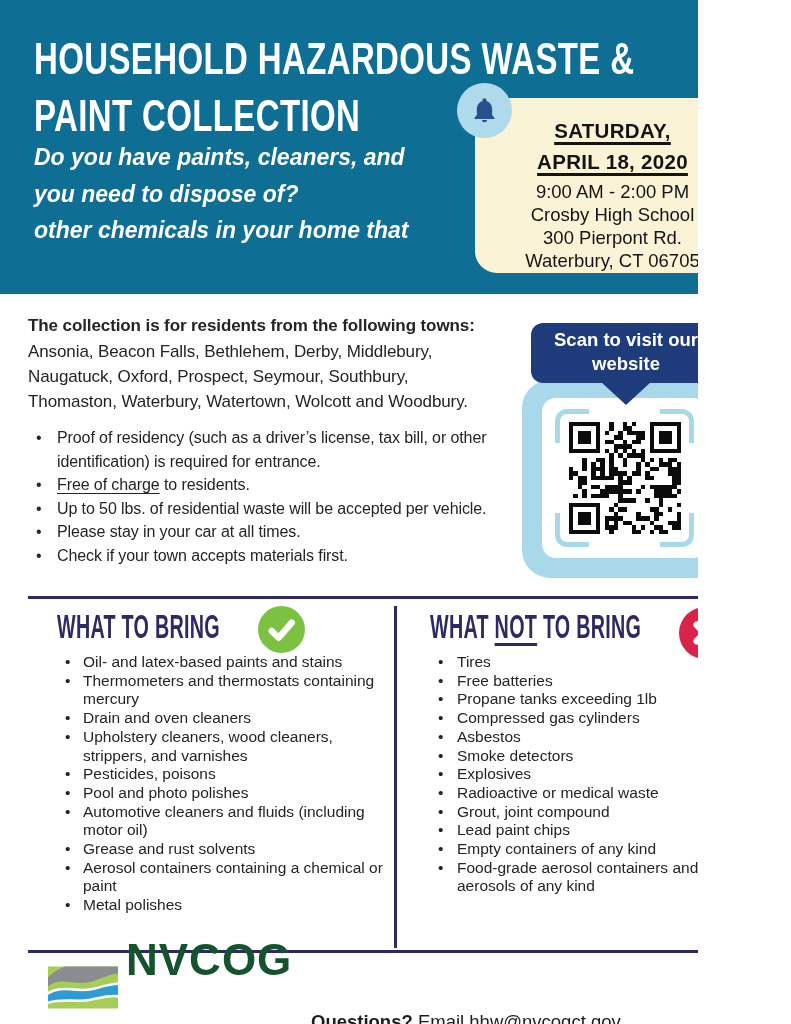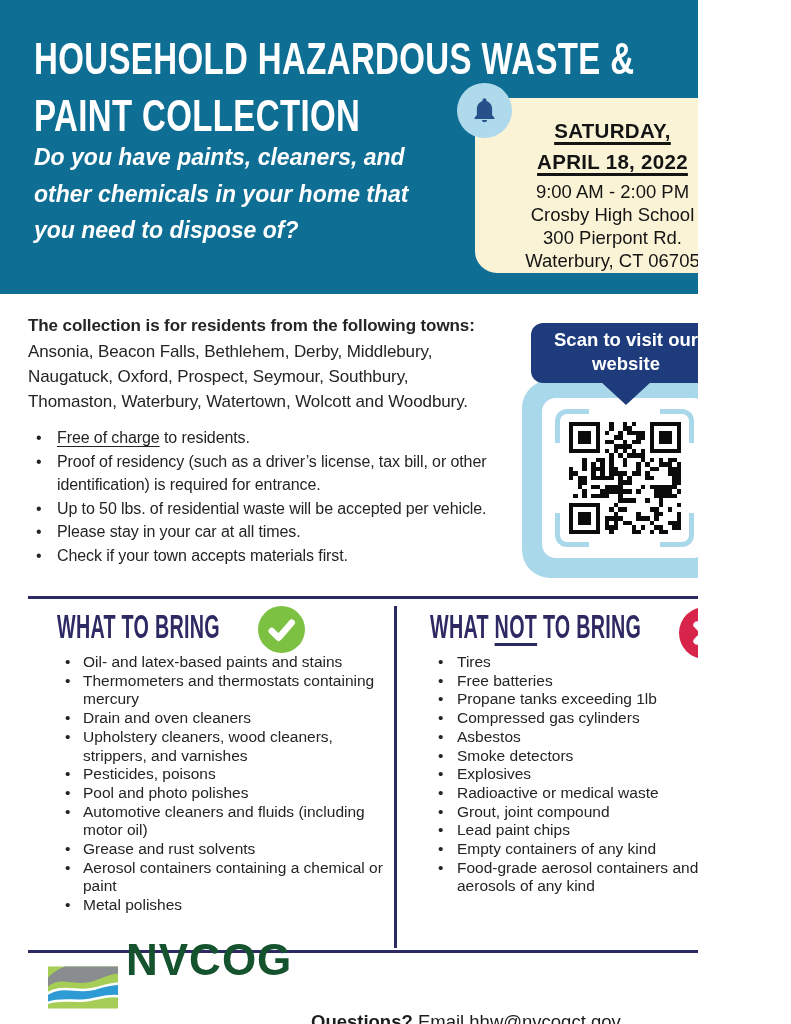--- a/index.html
+++ b/index.html
@@ -107,26 +107,26 @@
 <div class="page">
 
   <div class="hero">
     <div class="title">
       <div class="title-line">HOUSEHOLD HAZARDOUS WASTE &amp;</div>
       <div class="title-line">PAINT COLLECTION</div>
     </div>
     <div class="intro">
 
     <div>Do you have paints, cleaners, and</div>
+        <div>you need to dispose of?</div>
         <div>other chemicals in your home that</div>
-        <div>you need to dispose of?</div>
       </div>
     <div class="event-card">
       <div class="event-day">SATURDAY,</div>
-      <div class="event-date">APRIL 18, 2022</div>
+      <div class="event-date">APRIL 18, 2020</div>
       <div class="event-line">9:00 AM - 2:00 PM</div>
       <div class="event-line">Crosby High School</div>
       <div class="event-line">300 Pierpont Rd.</div>
       <div class="event-line">Waterbury, CT 06705</div>
     </div>
     <div class="bell-badge">
       <svg width="31" height="31" viewBox="0 0 24 24" fill="#27518B" aria-hidden="true">
         <path d="M12 2.6c-.85 0-1.55.7-1.55 1.55v.55C7.9 5.5 6.1 7.9 6.1 10.8v4.7L4.3 17.6v1h15.4v-1l-1.8-2.1v-4.7c0-2.9-1.8-5.3-4.35-6.1v-.55C13.55 3.3 12.85 2.6 12 2.6z"></path>
         <path d="M9.9 19.4a2.15 2.15 0 0 0 4.2 0z"></path>
       </svg>
@@ -137,23 +137,23 @@
     <div class="towns-heading">The collection is for residents from the following towns:</div>
     <div>
 
     <div class="towns-line">Ansonia, Beacon Falls, Bethlehem, Derby, Middlebury,</div>
         <div class="towns-line">Naugatuck, Oxford, Prospect, Seymour, Southbury,</div>
         <div class="towns-line">Thomaston, Waterbury, Watertown, Wolcott and Woodbury.</div>
       </div>
   </div>
 
   <ul class="flyer-list info-bullets">
-    <li style="white-space:pre-wrap;"><span class="u">Free of charge</span><span> to residents.</span></li>
-
-  <li>Proof of residency (such as a driver’s license, tax bill, or other identification) is required for entrance.</li>
+    <li>Proof of residency (such as a driver’s license, tax bill, or other identification) is required for entrance.</li>
+
+  <li style="white-space:pre-wrap;"><span class="u">Free of charge</span><span> to residents.</span></li>
       <li>Up to 50 lbs. of residential waste will be accepted per vehicle.</li>
       <li>Please stay in your car at all times.</li>
       <li>Check if your town accepts materials first.</li>
     </ul>
 
   <div class="qr-bubble">
     <span>Scan to visit our website</span>
   </div>
   <div class="qr-panel">
     <div class="qr-card">

